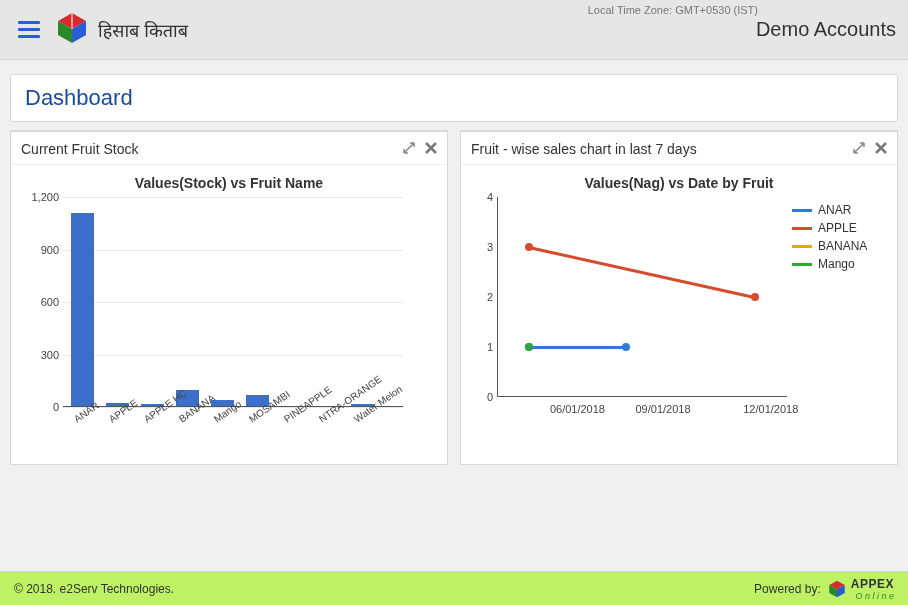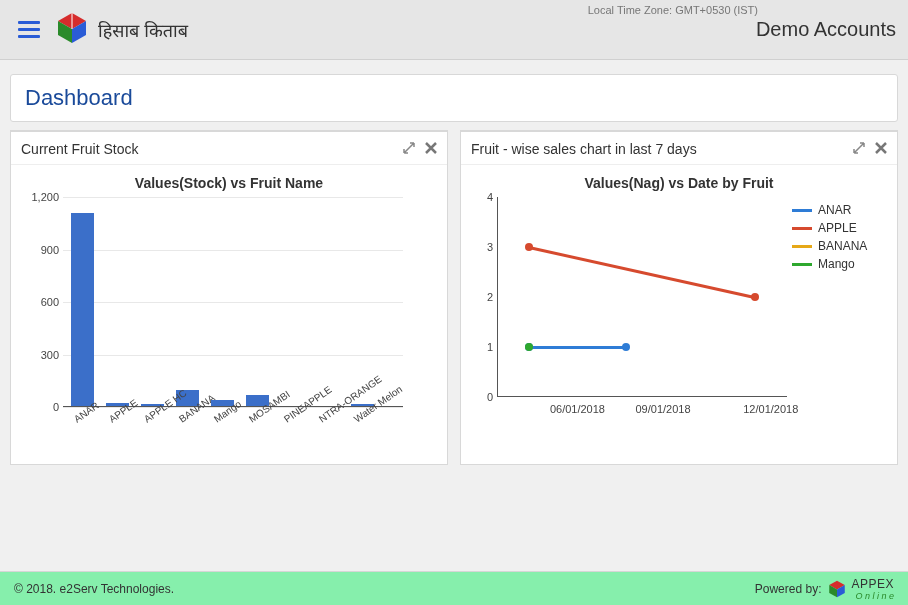--- a/index.html
+++ b/index.html
@@ -254,41 +254,41 @@
       position: absolute;
       height: 3px;
       background: #2e7cd6;
       transform-origin: left center;
     }
 
     .footer {
       position: absolute;
       left: 0; right: 0; bottom: 0;
       height: 34px;
-      background: #86efac;
+      background: #bef264;
       border-top: 1px solid #d6d6d6;
       display: flex;
       align-items: center;
       padding: 0 14px;
       font-size: 12px;
       color: #333;
     }
     .footer .right {
       margin-left: auto;
       display: flex;
       align-items: center;
       gap: 6px;
     }
     .appex {
       display: flex;
       align-items: center;
       gap: 4px;
     }
     .appex-text { font-size: 12px; }
-    .appex-text .a { color: #333; font-weight: 400; letter-spacing: 0.5px; }
+    .appex-text .a { color: #333; font-weight: 700; letter-spacing: 0.5px; }
     .appex-text .o { color: #2a8a2a; font-size: 9px; display: block; text-align: right; font-style: italic;}
   </style>
 </head>
 <body>
 
 <div class="topbar">
   <div class="hamburger">
     <span></span>
       <span></span>
       <span></span>

